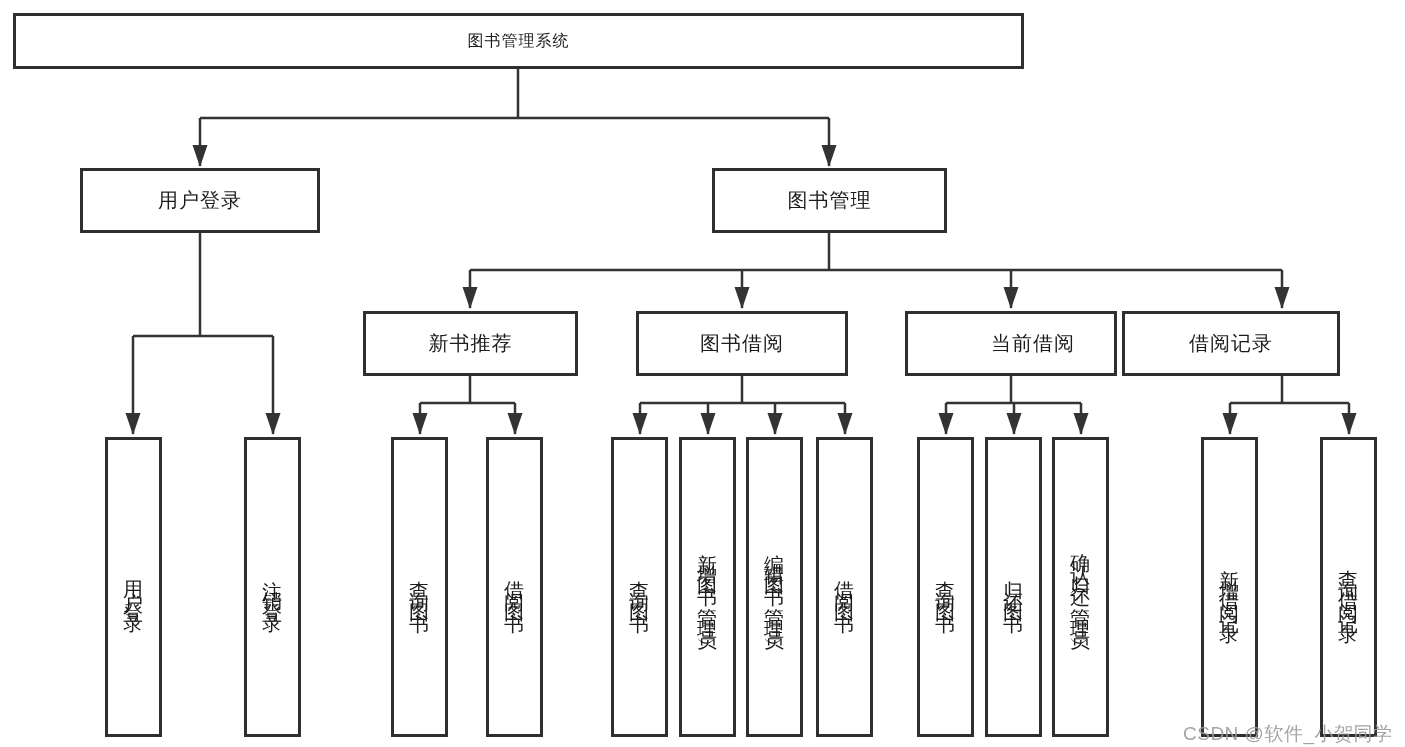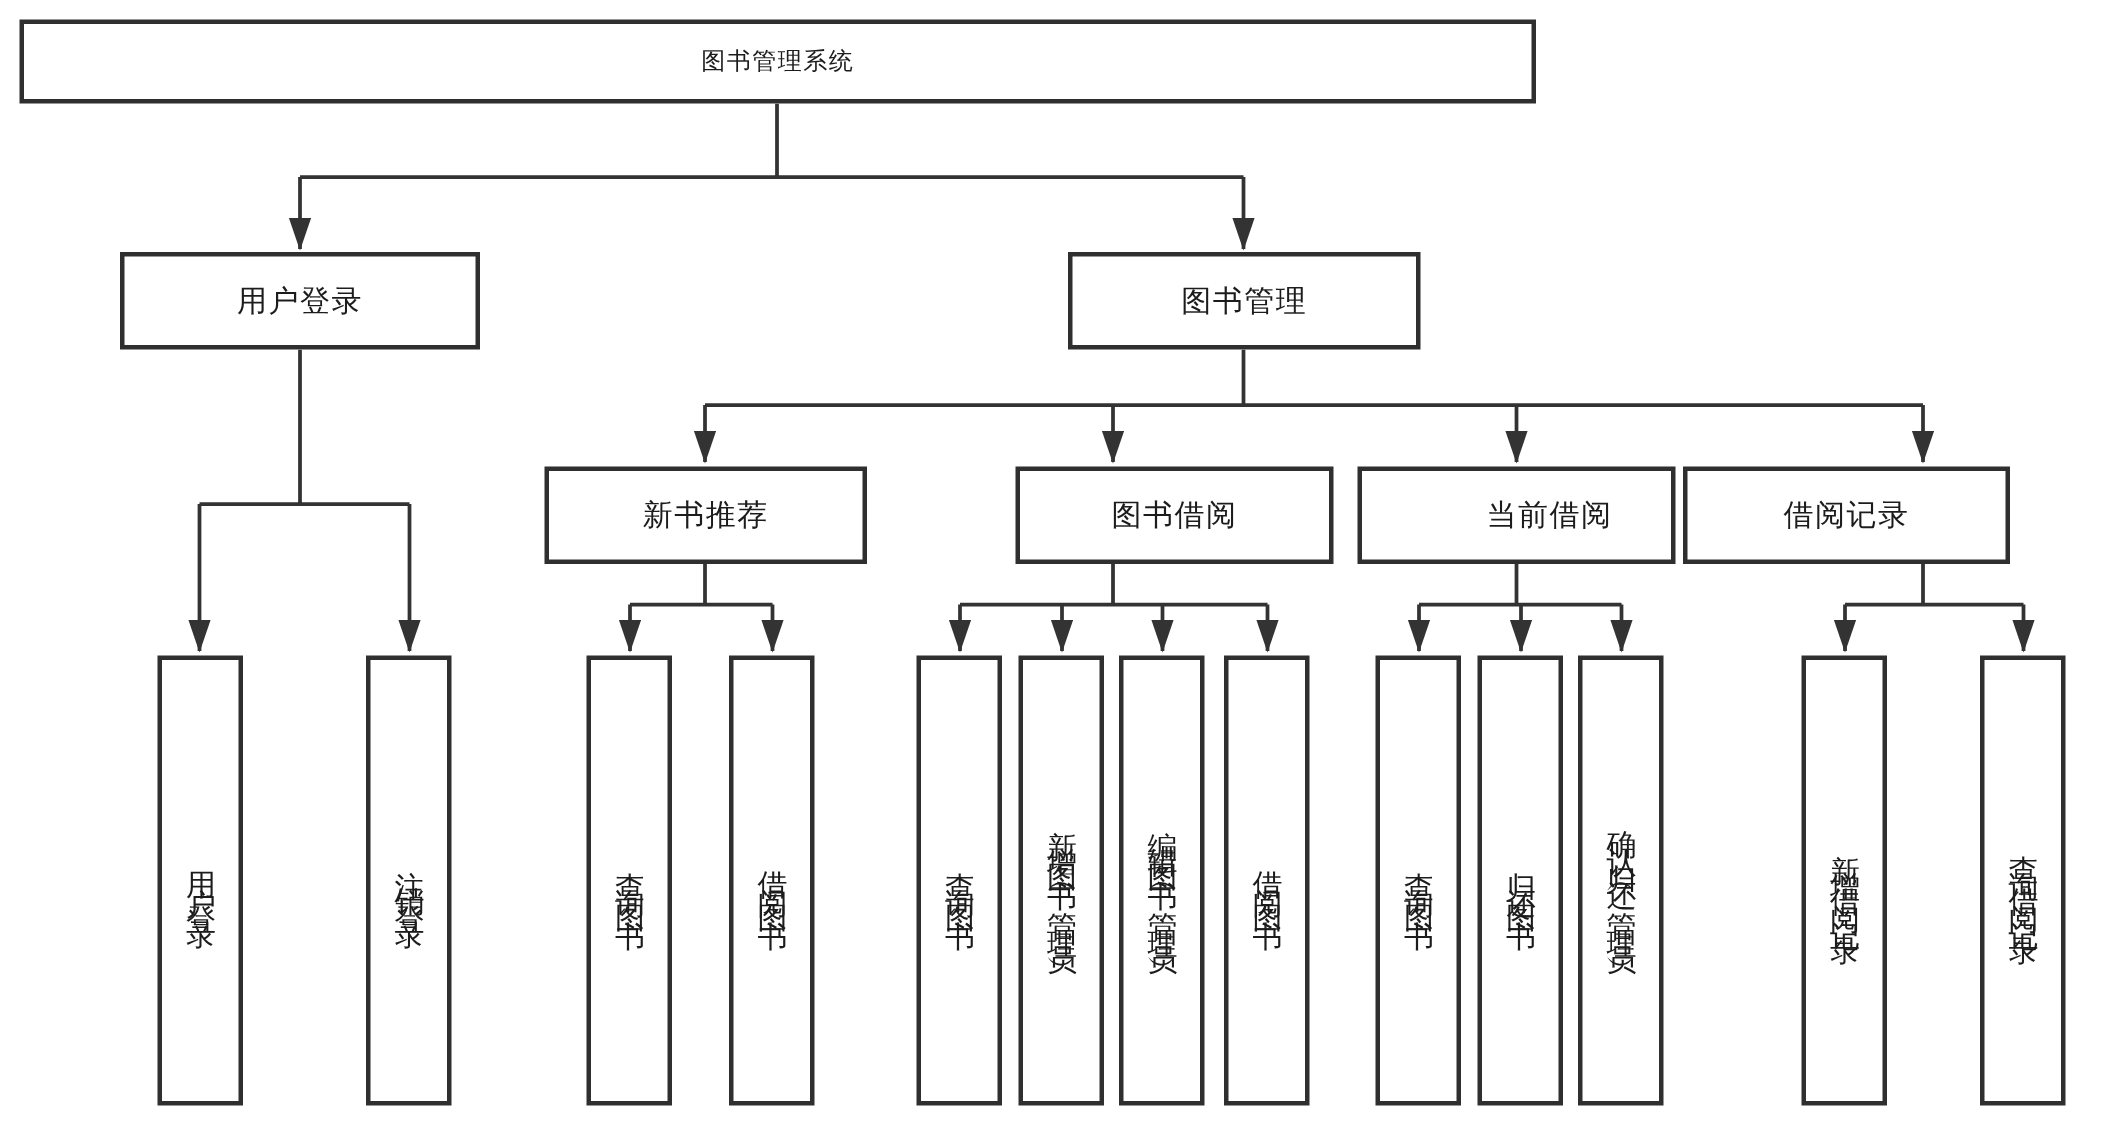--- a/index.html
+++ b/index.html
@@ -105,21 +105,21 @@
     <path class="ln" marker-end="url(#arrow)" d="M1230 403 V434"></path>
     <path class="ln" marker-end="url(#arrow)" d="M1349 403 V434"></path>
   </svg>
 
   <div class="box root-box">图书管理系统</div>
 
   <div class="box lvl2-box" style="left:80px; top:168px; width:240px;">用户登录</div>
   <div class="box lvl3-box" style="left:363px; width:215px;">新书推荐</div>
 
   <div class="box lvl2-box" style="left:712px; top:168px; width:235px;">图书管理</div>
-  <div class="box lvl3-box" style="left:636px; width:212px;margin-left:41px;">图书借阅</div>
+  <div class="box lvl3-box" style="left:636px; width:212px;">图书借阅</div>
   <div class="box lvl3-box" style="left:905px; width:212px;padding-left:44px;">当前借阅</div>
   <div class="box lvl3-box" style="left:1122px; width:218px;">借阅记录</div>
 
   <div class="box leaf-box" style="left:105px;">用户登录</div>
   <div class="box leaf-box" style="left:244px;">注销登录</div>
 
   <div class="box leaf-box" style="left:391px;">查询图书</div>
   <div class="box leaf-box" style="left:486px;">借阅图书</div>
 
   <div class="box leaf-box" style="left:611px;">查询图书</div>
@@ -127,14 +127,15 @@
   <div class="box leaf-box" style="left:746px;">编辑图书（管理员）</div>
   <div class="box leaf-box" style="left:816px;">借阅图书</div>
 
   <div class="box leaf-box" style="left:917px;">查询图书</div>
   <div class="box leaf-box" style="left:985px;">归还图书</div>
   <div class="box leaf-box" style="left:1052px;">确认归还（管理员）</div>
 
   <div class="box leaf-box" style="left:1201px;">新增借阅记录</div>
   <div class="box leaf-box" style="left:1320px;">查询借阅记录</div>
 
+  <div class="watermark">CSDN @软件_小贺同学</div>
 
 </div>
 
 </body></html>

